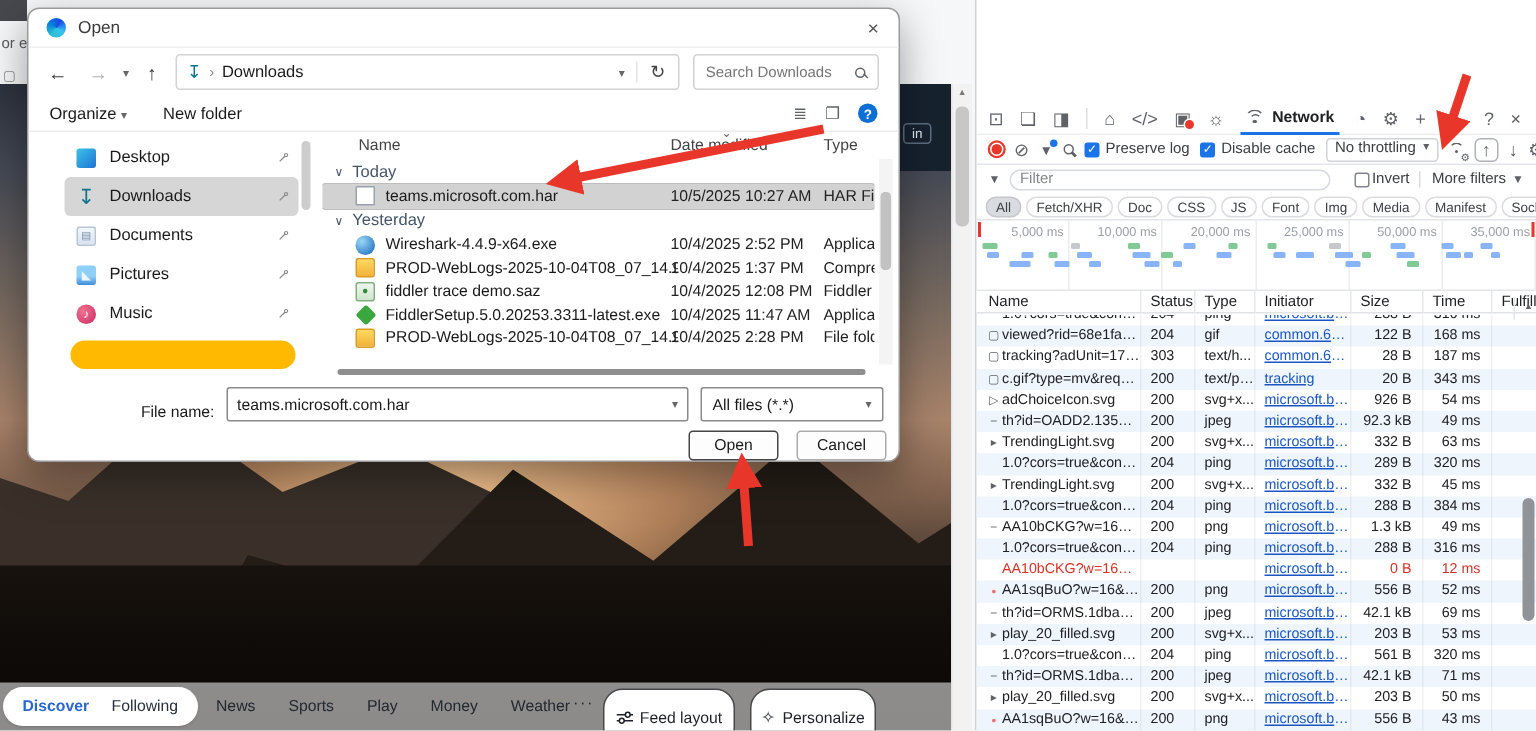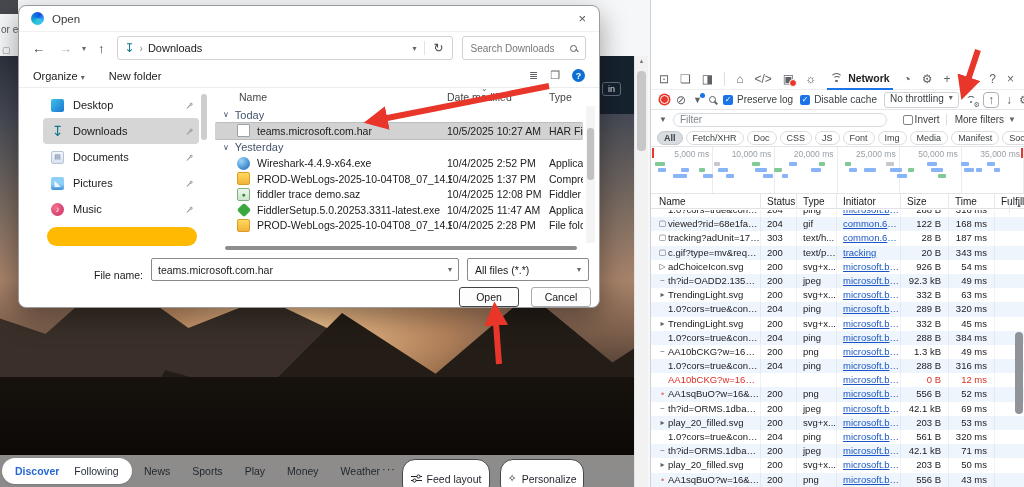--- a/index.html
+++ b/index.html
@@ -78,21 +78,21 @@
   .throttle{display:flex;align-items:flex-start;gap:5px;border:1px solid #d0d3d7;border-radius:3px;height:16px;padding:0 5px;white-space:nowrap}
   .wifigear{position:relative}
   .wifigear::after{content:"⚙";position:absolute;right:-4px;bottom:-4px;font-size:7px;color:#5f6368}
   .impbox{border:1px solid #aeb1b6;border-radius:4px;padding:0 4px;height:16px;display:flex;align-items:center;background:#fff}
   .dt-row3{position:absolute;left:0;top:110px;width:100%;height:19px;display:flex;align-items:center;gap:6px;padding:0 8px}
   .filterfield{flex:none;width:214px;height:14px;border:1px solid #d6dadf;border-radius:8px;display:flex;align-items:center;gap:4px;padding:0 6px;color:#80868b}
   .fv{font-size:8px;color:#5f6368}
   .morefilters{display:flex;align-items:center;gap:4px;border-left:1px solid #dcdee1;padding-left:8px;font-size:10px;color:#3c4043;white-space:nowrap}
   .dt-pills{position:absolute;left:0;top:129px;width:100%;height:18px;display:flex;align-items:center;gap:3px;padding-left:6px;border-bottom:1px solid #e3e5e8}
   .pill{border:1px solid #dadce0;border-radius:9px;padding:1px 6px;font-size:9px;color:#3c4043;white-space:nowrap}
-  .pill.active{background:#d8dce1;border-color:#c4c8cd;font-weight:700}
+  .pill.active{background:#d8dce1;border-color:#c4c8cd;font-weight:400}
   .dt-timeline{position:absolute;left:0;top:147px;width:100%;height:47px;border-bottom:1px solid #e3e5e8}
   .dt-timeline::before,.dt-timeline::after{content:"";position:absolute;top:1px;width:2px;height:10px;background:#e8372a}
   .dt-timeline::before{left:1px}.dt-timeline::after{right:1px}
   #tl-cols{display:flex;width:100%;height:100%}
   .tl-col{flex:1;border-right:1px solid #ececee;font-size:8.5px;color:#9aa0a6;text-align:right;padding:2px 3px 0 0;white-space:nowrap;overflow:hidden}
   #tl-bars{position:absolute;left:0;top:0;width:100%;height:100%}
   .tlb{position:absolute;height:3.5px;border-radius:1px}
   .tlb.b{background:#8ab4f8}.tlb.g{background:#81c995}.tlb.gy{background:#c5c9cd}
   .ncols{display:grid;grid-template-columns:minmax(0,1fr) 36px 40px 64px 48px 46px 30px}
   .dt-thead{position:absolute;left:0;top:194px;width:100%;height:15px;border-bottom:1px solid #e0e2e5;background:#fff;align-items:center;font-size:10px;color:#202124}

